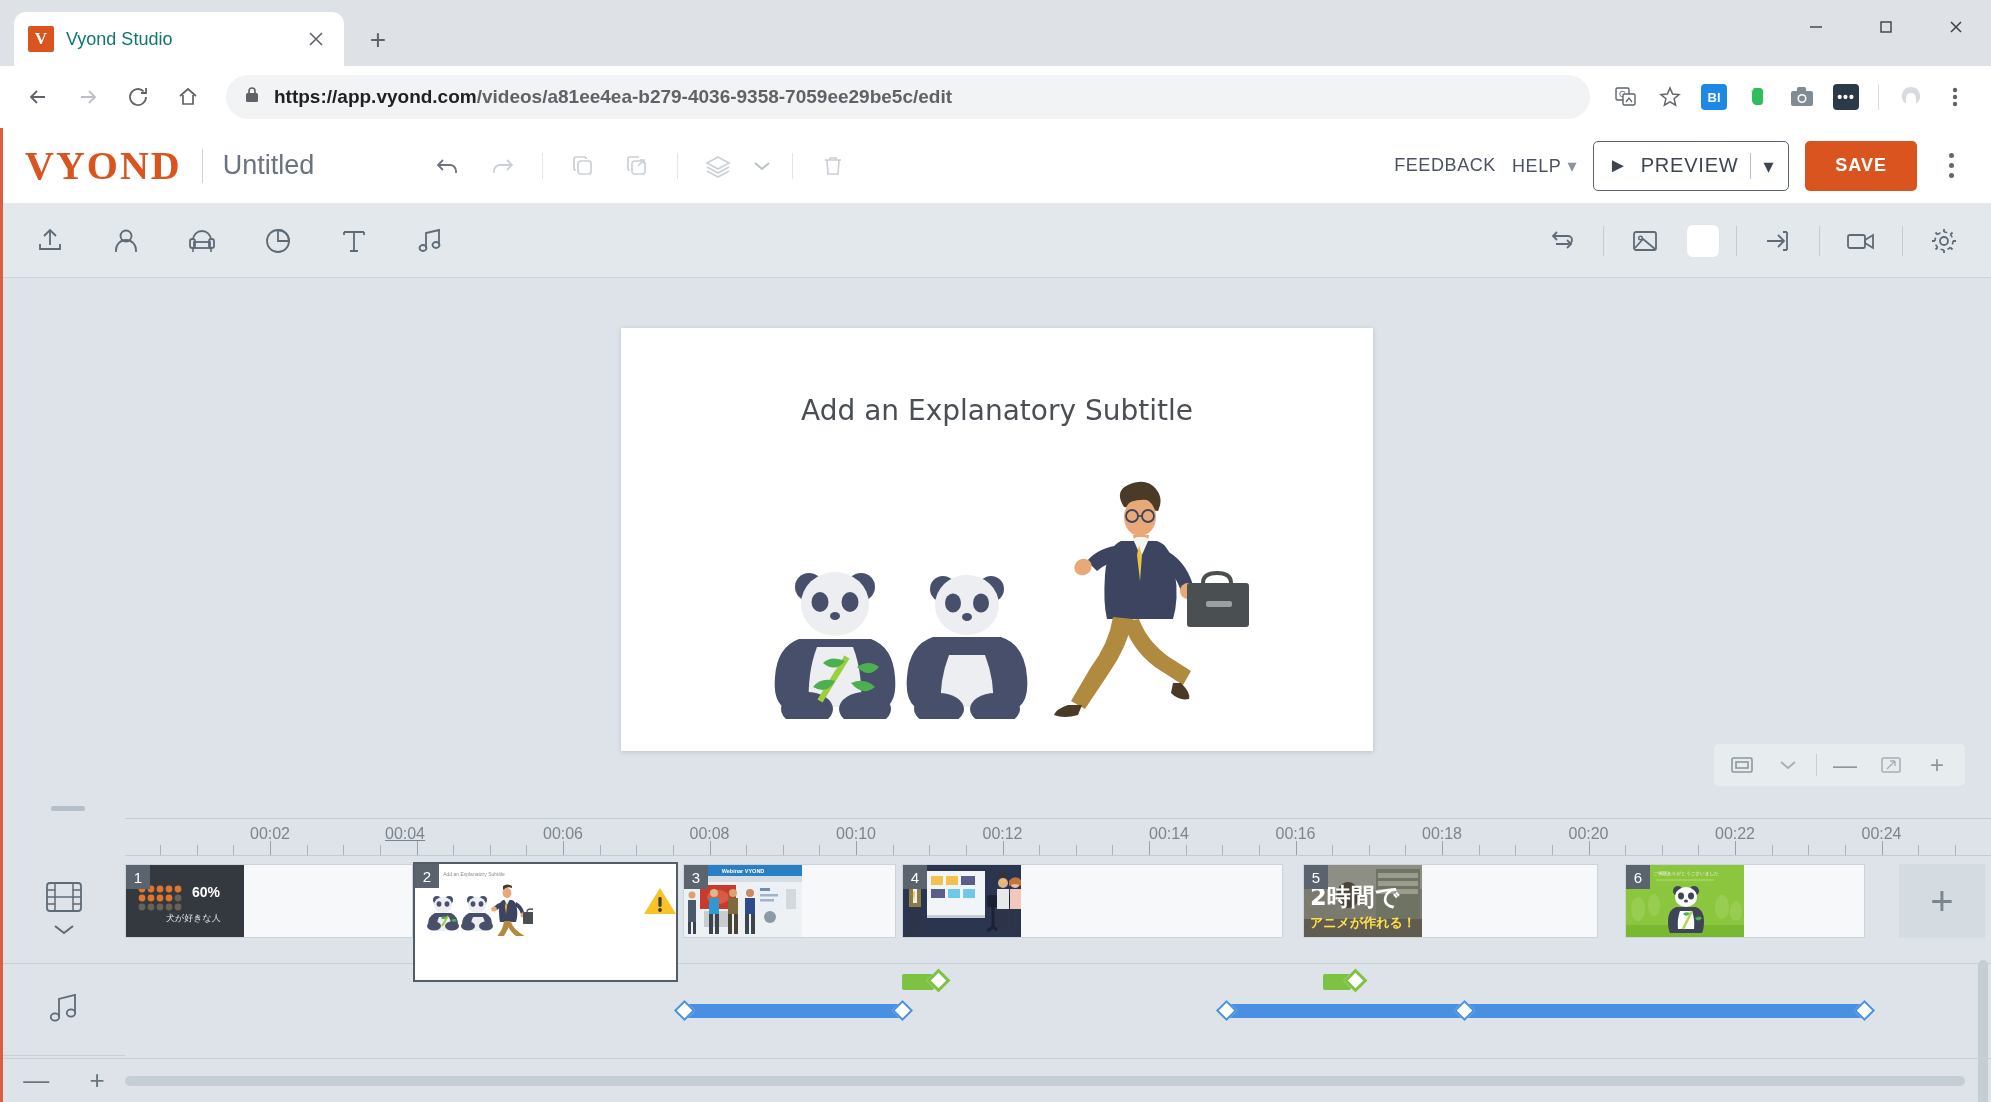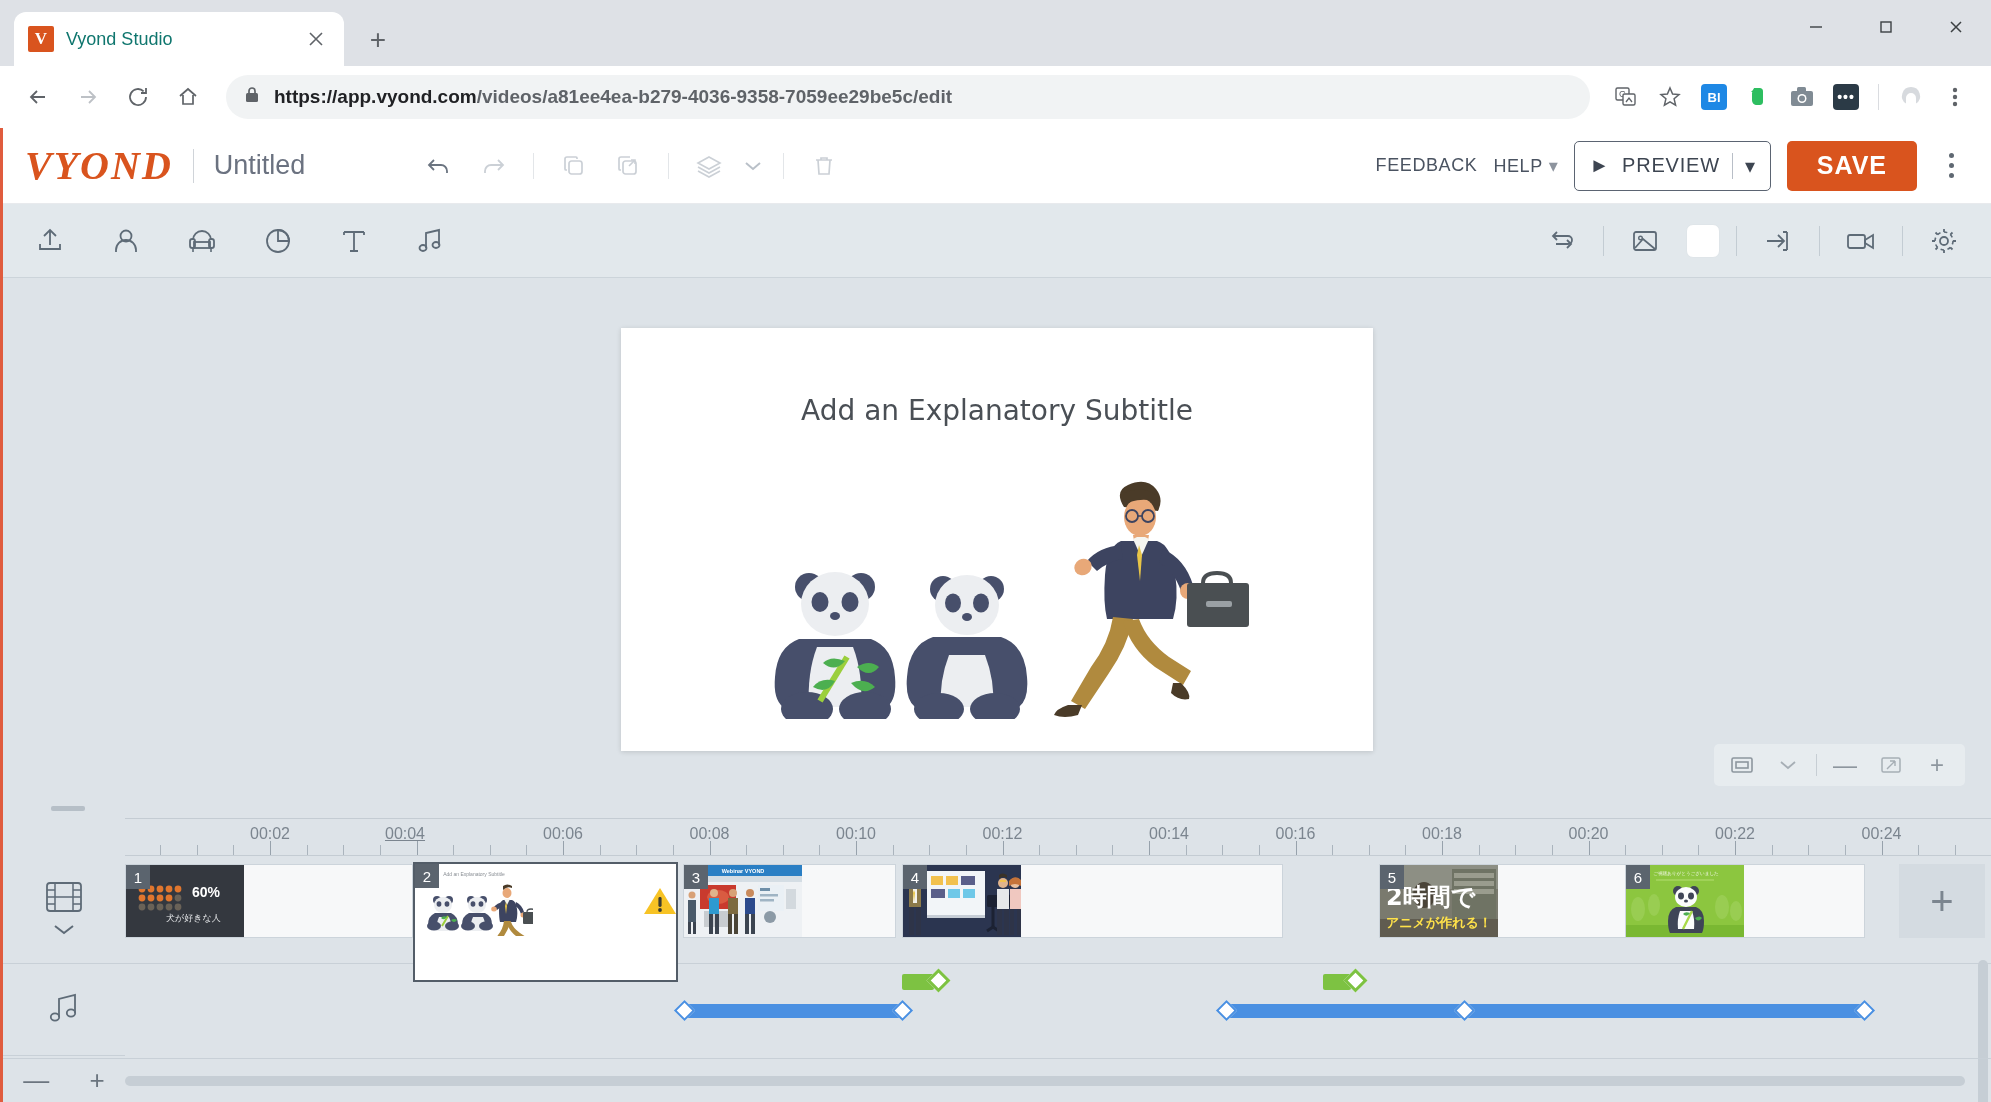--- a/index.html
+++ b/index.html
@@ -60,42 +60,42 @@
   .tb-sep { width: 1px; height: 26px; background: #dadce0; margin: 0 8px; }
 
   
   .app { background: #fff; border-left: 3px solid #e05c3e; height: 974px; position: relative; }
   .app-header {
     height: 76px; background: #fff; display: flex; align-items: center;
     padding: 0 22px; border-bottom: 1px solid #e8eaed;
   }
   .logo {
     font-family: "Liberation Serif", serif; font-size: 40px; font-weight: bold;
-    color: #d9541e; letter-spacing: 2px; line-height: 1; font-style: italic;
+    color: #d9541e; letter-spacing: 2px; line-height: 1;
   }
   .logo-div { width: 1px; height: 34px; background: #d0d4d9; margin: 0 20px; }
   .proj-title { font-size: 27px; color: #6b7280; font-weight: 300; }
   .hdr-center { display: flex; align-items: center; gap: 6px; margin-left: 110px; }
   .hdr-icon { width: 48px; height: 48px; display: flex; align-items: center; justify-content: center;
     color: #c9ced4; }
   .hdr-icon.active { color: #6b7280; }
   .hdr-sep { width: 1px; height: 26px; background: #e3e6e9; margin: 0 10px; }
   .hdr-right { margin-left: auto; display: flex; align-items: center; gap: 16px; }
   .hdr-link { font-size: 18px; color: #4a5361; letter-spacing: 0.6px; }
   .chev { display: inline-block; color: #8d949e; margin-left: 6px; }
   .preview-btn {
     height: 50px; border: 1px solid #5b6472; border-radius: 5px;
     display: flex; align-items: center; padding: 0 14px; gap: 12px;
     color: #3d4551; font-size: 20px; letter-spacing: 0.8px;
   }
   .pv-div { width: 1px; height: 26px; background: #b8bec7; }
   .save-btn {
     height: 50px; background: #d9541e; color: #fff; border-radius: 5px;
     display: flex; align-items: center; padding: 0 30px;
-    font-size: 25px; font-weight: bold; letter-spacing: 1px;
+    font-size: 18px; font-weight: bold; letter-spacing: 1px;
   }
   .kebab { width: 36px; height: 48px; display: flex; flex-direction: column;
     align-items: center; justify-content: center; gap: 5px; }
   .kebab i { width: 5px; height: 5px; background: #5f6872; border-radius: 50%; display:block; }
 
   
   .app-toolbar {
     height: 74px; background: #e2e8ec; display: flex; align-items: center;
     padding: 0 22px; gap: 26px; border-bottom: 1px solid #ccd4da;
   }
@@ -799,21 +799,21 @@
                   </g>
       <g>
                     <circle cx="112" cy="18" r="5" fill="#e8c0a0"></circle>
                     <path d="M106 16 q6 -7 12 -1 l0 6 q-6 -4 -12 0z" fill="#c4733a"></path>
                     <path d="M107 24 h11 v20 h-11z" fill="#f0c8c0"></path>
                     <path d="M107 44 h4 v26 h-4z M114 44 h4 v26 h-4z" fill="#2e3448"></path>
                   </g>
                 </svg></div>
               <div class="scene-num">4</div>
             </div>
-            <div class="scene-clip" style="left: 1254px; width: 295px;">
+            <div class="scene-clip" style="left: 1178px; width: 295px;">
               <div class="scene-thumb"><svg width="118" height="72" viewBox="0 0 118 72">
                   <rect width="118" height="72" fill="#7a7a6e"></rect>
       <rect x="0" y="0" width="118" height="24" fill="#8d8f84"></rect>
       <rect x="72" y="4" width="44" height="56" fill="#6f7364"></rect>
       <rect x="74" y="8" width="40" height="5" fill="#9a9c8e"></rect>
                   <rect x="74" y="16" width="40" height="5" fill="#9a9c8e"></rect>
                   <rect x="74" y="24" width="40" height="5" fill="#9a9c8e"></rect>
       <ellipse cx="44" cy="30" rx="11" ry="13" fill="#4a4438"></ellipse>
       <rect x="0" y="54" width="118" height="18" fill="#605c50"></rect>
       <text x="6" y="40" font-size="24" fill="#ffffff" font-family="DejaVu Sans" font-weight="bold">2時間で</text>

